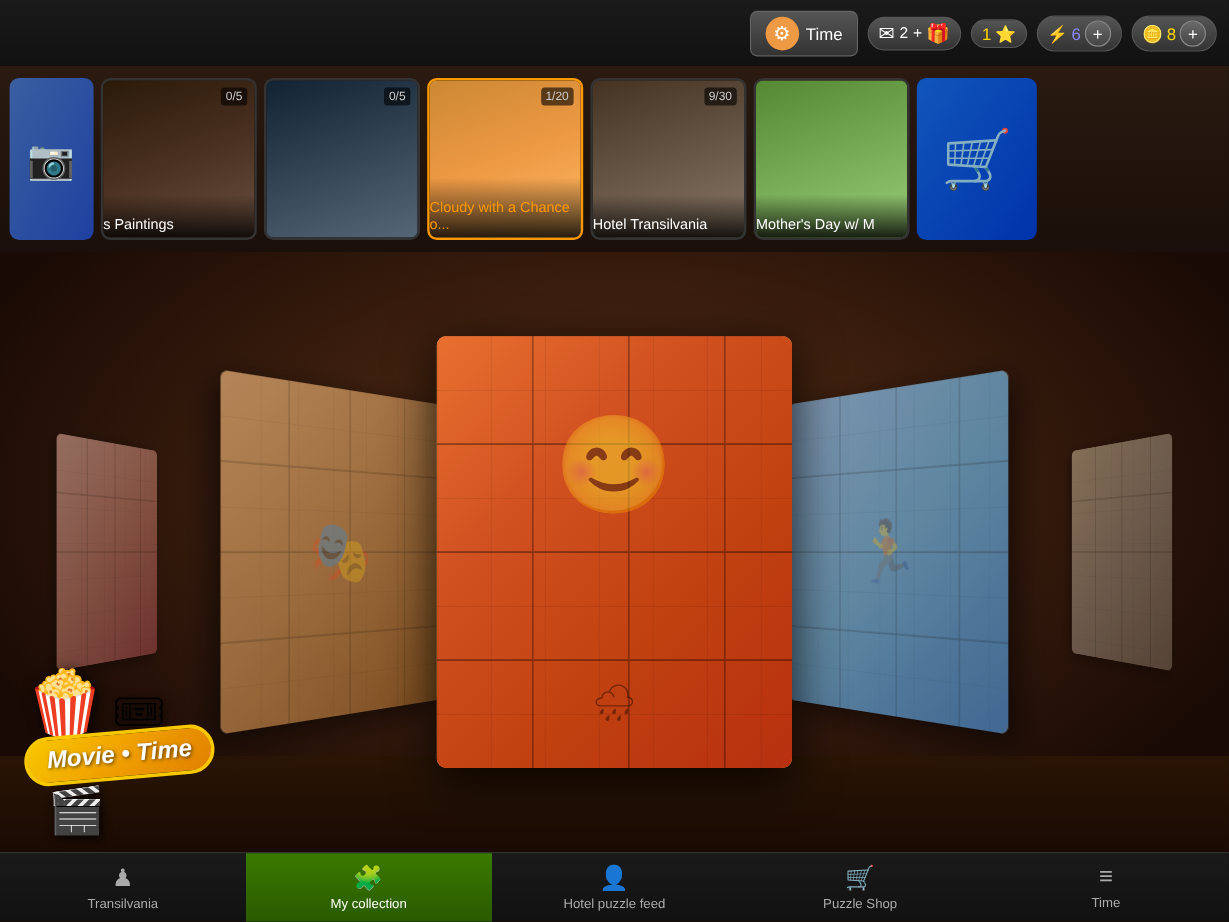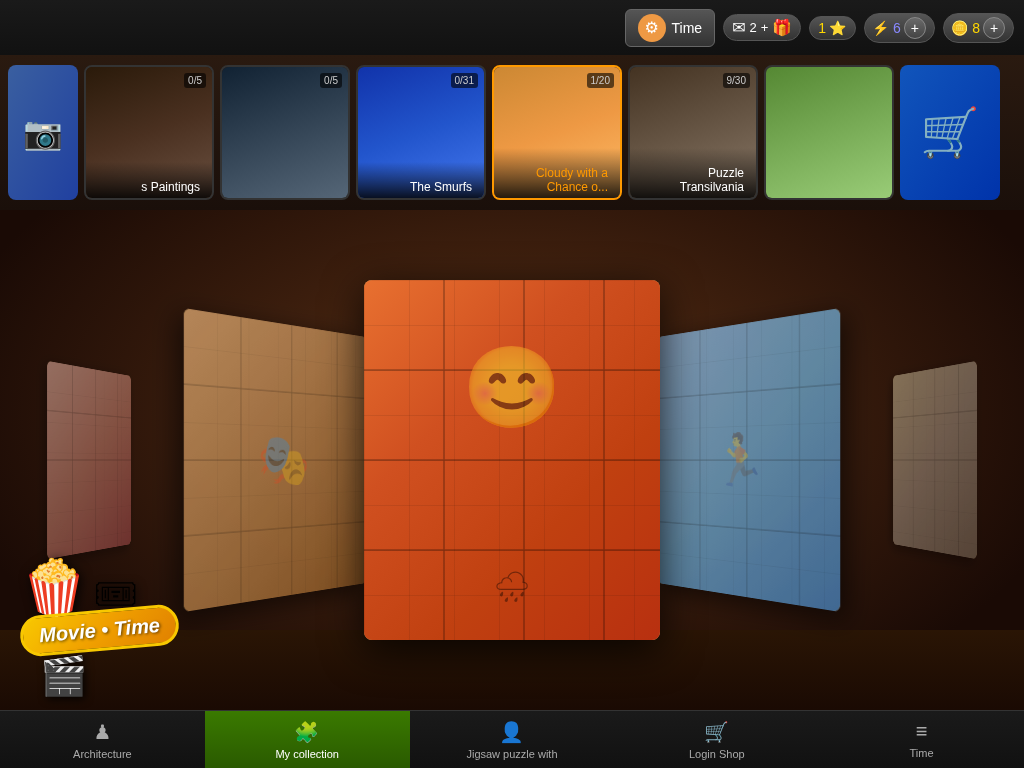--- a/index.html
+++ b/index.html
@@ -102,22 +102,22 @@
     }
     .cat-item.active {
       border: 2px solid #f90;
     }
     .cat-label {
       position: absolute;
       bottom: 0; left: 0; right: 0;
       background: linear-gradient(transparent, rgba(0,0,0,0.85));
       color: #fff;
       font-size: 12px;
-      text-align: right;
-      padding: 18px 12px 4px;
+      text-align: left;
+      padding: 18px 0 4px;
     }
     .cat-label.active-label { color: #f90; }
     .cat-progress {
       position: absolute;
       top: 6px; right: 6px;
       background: rgba(0,0,0,0.6);
       color: #ccc;
       font-size: 10px;
       padding: 2px 4px;
       border-radius: 3px;
@@ -337,40 +337,36 @@
     <div class="cat-thumb-div thumb-architecture" style="background: linear-gradient(160deg,#2a1a0a,#4a3020,#6a5040);"></div>
     <div class="cat-progress">0/5</div>
     <div class="cat-label">s Paintings</div>
   </div>
 
   <div class="cat-item">
     <div class="cat-thumb-div" style="background: linear-gradient(160deg,#112233,#334455,#556677);"></div>
     <div class="cat-progress">0/5</div>
   </div>
 
-  <div class="cat-item">
-    <div class="cat-thumb-div" style="background: linear-gradient(160deg,#1133aa,#2255cc,#4477ee);"></div>
-    <div class="cat-progress">0/31</div>
-    <div class="cat-label">The Smurfs</div>
-  </div>
 
   <div class="cat-item active">
     <div class="cat-thumb-div" style="background: linear-gradient(160deg,#cc8833,#ee9944,#ffbb66);"></div>
     <div class="cat-progress">1/20</div>
     <div class="cat-label active-label">Cloudy with a Chance o...</div>
   </div>
 
   <div class="cat-item">
     <div class="cat-thumb-div" style="background: linear-gradient(160deg,#443322,#665544,#887766);"></div>
     <div class="cat-progress">9/30</div>
-    <div class="cat-label">Puzzle Transilvania</div>
+    <div class="cat-label">Hotel Transilvania</div>
   </div>
 
   <div class="cat-item">
     <div class="cat-thumb-div" style="background: linear-gradient(160deg,#558833,#77aa55,#99cc77);"></div>
+    <div class="cat-label">Mother's Day w/ M</div>
   </div>
 
   <div class="shop-cat">
     <span class="shop-cart-icon">🛒</span>
   </div>
 </div>
 
 <div id="puzzle-stage" style="position: absolute; top: 210px; bottom: 58px; height: auto;">
 
   <div class="puzzle-far" style="margin-right:-30px; z-index:1;">
@@ -457,31 +453,31 @@
     <div style="font-size:55px; filter:drop-shadow(2px 2px 6px rgba(0,0,0,0.9));">🍿</div>
     <div style="font-size:35px; filter:drop-shadow(2px 2px 4px rgba(0,0,0,0.9)); margin-bottom:5px;">🎟</div>
   </div>
   <div class="movie-banner">Movie • Time</div>
   <div style="font-size:38px; margin-left:20px; margin-top:3px; filter:drop-shadow(2px 2px 4px rgba(0,0,0,0.9));">🎬</div>
 </div>
 
 <div id="bottom-nav" style="top: 710px; position: absolute; height: 58px;">
   <button class="nav-item">
     <span class="nav-icon">♟</span>
-    <span>Architecture</span>
+    <span>Transilvania</span>
   </button>
   <button class="nav-item active">
     <span class="nav-icon">🧩</span>
     <span>My collection</span>
   </button>
   <button class="nav-item">
     <span class="nav-icon">👤</span>
-    <span>Jigsaw puzzle with</span>
+    <span>Hotel puzzle feed</span>
   </button>
   <button class="nav-item">
     <span class="nav-icon">🛒</span>
-    <span>Login Shop</span>
+    <span>Puzzle Shop</span>
   </button>
   <button class="nav-item">
     <span class="nav-icon">≡</span>
     <span>Time</span>
   </button>
 </div>
 
 </body></html>

